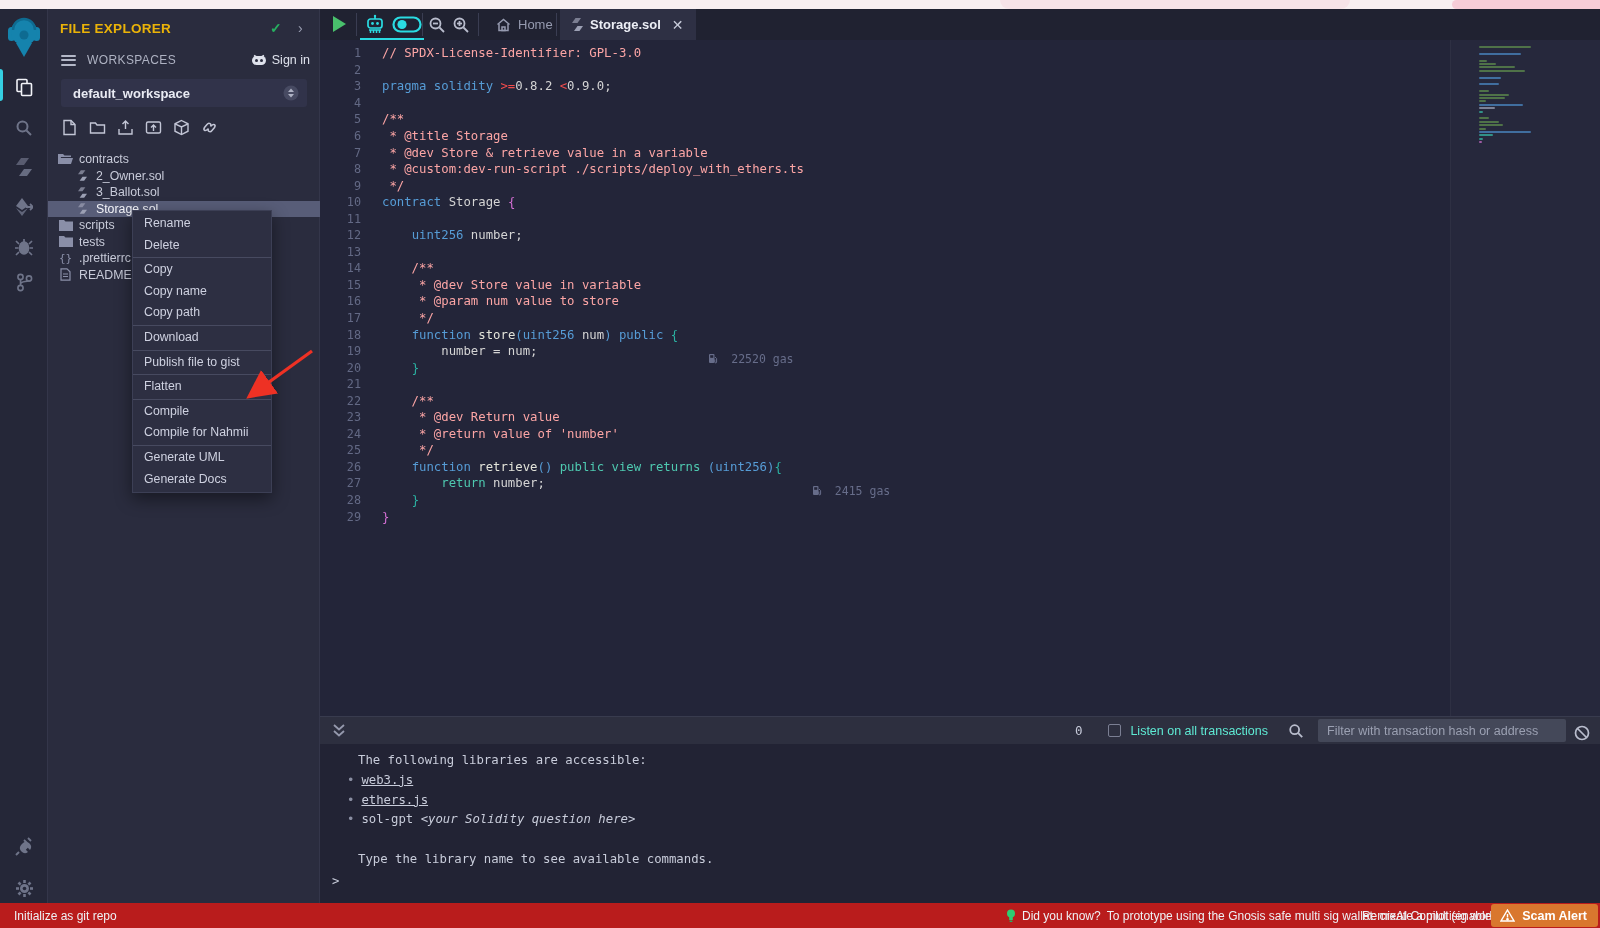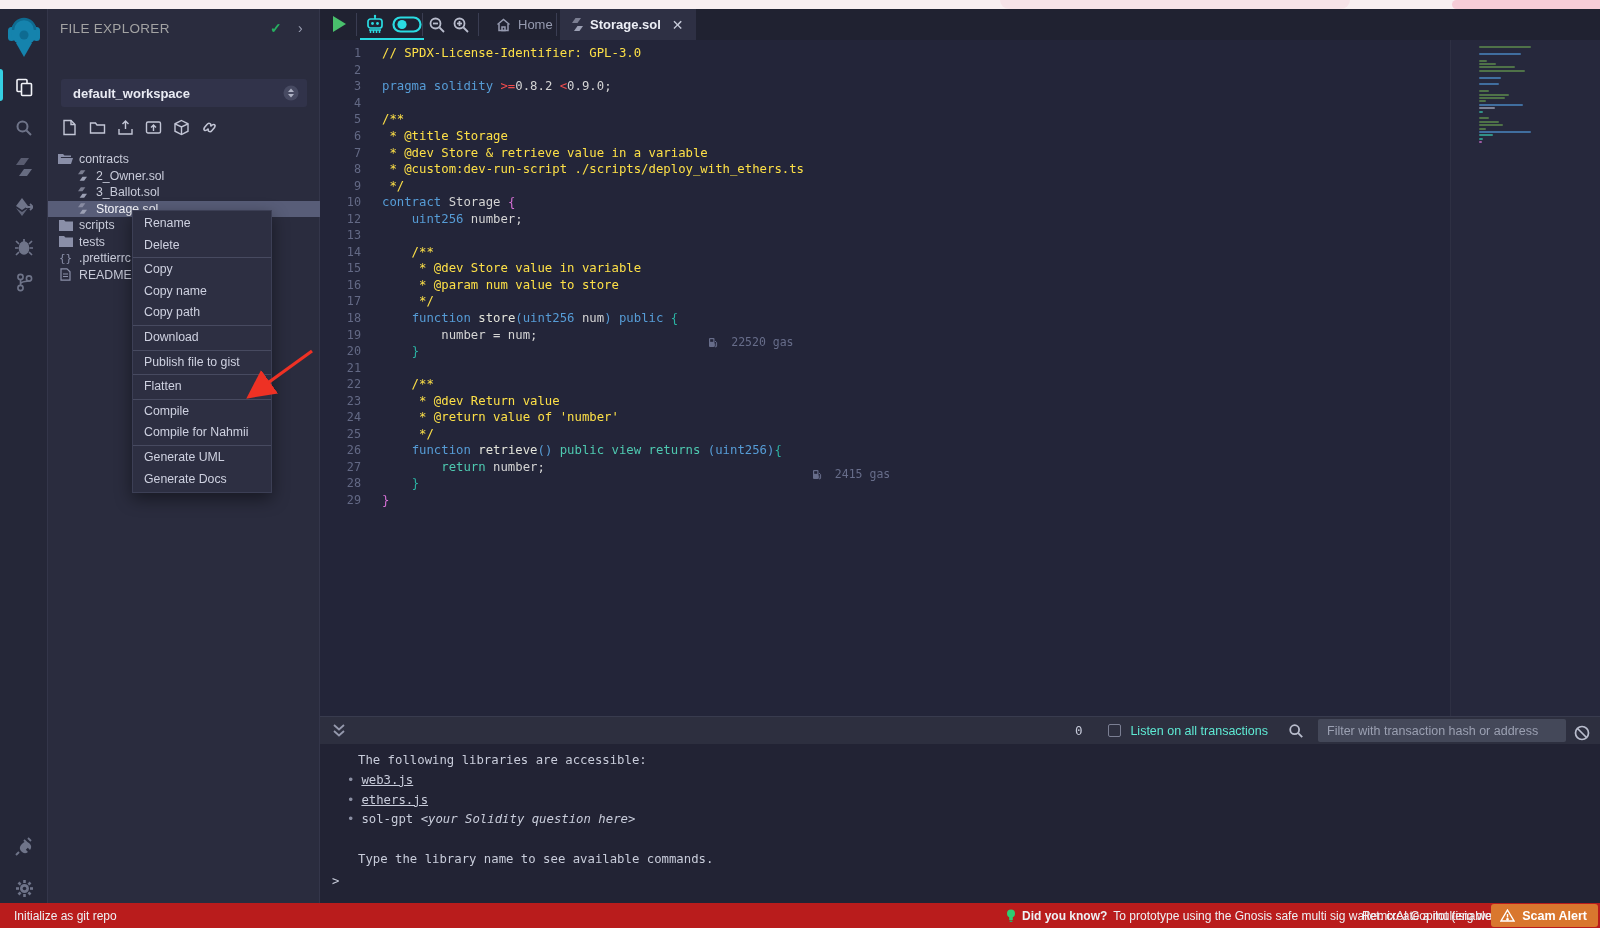--- a/index.html
+++ b/index.html
@@ -16,21 +16,21 @@
   .rail { position:absolute; left:0; top:9px; width:48px; height:894px; background:#252738; border-right:1px solid #34364a; }
   .rail .logo { position:absolute; left:5px; top:4px; width:38px; height:44px; }
   .rail .rail-btn { position:absolute; left:0; width:48px; height:34px; display:flex; align-items:center; justify-content:center; color:#6f7489; cursor:pointer; }
   .rail .rail-btn.active { color:#f2f3f8; }
   .rail .indicator { position:absolute; left:0; top:60px; width:3px; height:32px; background:#35cfe2; border-radius:0 3px 3px 0; }
   .rail svg { display:block; }
 
   
   .panel { position:absolute; left:48px; top:9px; width:272px; height:894px; background:#2a2c3e; border-right:1px solid #34364a; }
   .panel-header { position:absolute; left:0; top:6px; width:272px; height:26px; display:flex; align-items:center; }
-  .panel-title { margin-left:12px; font-size:13.5px; font-weight:normal; color:#a3a3a3; letter-spacing:.3px; }
+  .panel-title { margin-left:12px; font-size:13.5px; font-weight:bold; color:#eab308; letter-spacing:.3px; }
   .hdr-check { position:absolute; left:222px; color:#27ae60; font-size:14px; font-weight:bold; }
   .hdr-chev { position:absolute; left:250px; color:#9b9fb2; font-size:14px; }
   .ws-row { position:absolute; left:0; top:40px; width:272px; height:22px; display:flex; align-items:center; }
   .hamburger { margin-left:13px; width:15px; }
   .hamburger div { height:2px; background:#b4b8c8; margin:2.5px 0; border-radius:1px; }
   .ws-label { margin-left:11px; font-size:12px; color:#aeb2c2; letter-spacing:.4px; }
   .signin { position:absolute; right:10px; display:flex; align-items:center; gap:5px; font-size:12.5px; color:#dfe2ec; cursor:pointer; }
   .ws-select { position:absolute; left:13px; top:70px; width:246px; height:28px; background:#31334a; border-radius:3px; display:flex; align-items:center; cursor:pointer; }
   .ws-select .name { margin-left:12px; font-size:13px; font-weight:bold; color:#e9ebf3; }
   .ws-select .sorter { position:absolute; right:8px; }
@@ -64,21 +64,21 @@
   .file-tab { position:absolute; left:240px; top:0; height:31px; background:#2e3044; display:flex; align-items:center; gap:7px; padding:0 12px; cursor:pointer; }
   .file-tab .lbl { color:#eceef5; font-size:13px; font-weight:bold; }
   .file-tab .close { color:#c8ccdb; font-size:14px; margin-left:4px; cursor:pointer; }
 
   
   .editor { position:relative; flex:1; background:#232539; overflow:hidden; }
   .code-area { position:absolute; left:0; top:5px; right:0; }
   .code-line { height:16.55px; display:flex; align-items:center; font-family:"DejaVu Sans Mono", monospace; font-size:12.3px; }
   .code-line .ln { width:62px; flex:none; text-align:right; padding-right:21px; color:#636985; font-size:11.8px; }
   .code-line .code { white-space:pre; }
-  .s-cm { color:#fde047; } .s-kw { color:#569cd6; } .s-w { color:#d4d4d4; }
+  .s-cm { color:#fca5a5; } .s-kw { color:#569cd6; } .s-w { color:#d4d4d4; }
   .s-red { color:#f14c4c; } .s-teal { color:#4ec9b0; } .s-tb { color:#2bb3a3; }
   .s-mag { color:#d670d6; } .s-fn { color:#e3e4da; }
   .gas-hint { display:inline-flex; align-items:center; gap:13px; margin-left:30px; color:#676d8a; font-size:11.5px;margin-top:48px; }
   .minimap { position:absolute; right:0; top:0; bottom:0; width:150px; border-left:1px solid rgba(255,255,255,.04); background:rgba(255,255,255,.015); }
   .mm-bar { position:absolute; height:2px; border-radius:1px; opacity:.75; }
   .mm-g { background:#5d8b4c; } .mm-b { background:#4a85c0; } .mm-w { background:#9aa0b4; }
   .mm-t { background:#35b3a2; } .mm-m { background:#c86cc8; }
 
   
   .termbar { position:relative; height:28px; background:#2d2f3f; border-top:1px solid #383b4e; flex:none; display:flex; align-items:center; }
@@ -97,21 +97,21 @@
   .t-line.bullet { padding-left:27px; }
   .t-line .dot { color:#8a8ea2; margin-right:7px; }
   .t-line a { color:#c8ccda; text-decoration:underline; cursor:pointer; }
   .t-line .it { font-style:italic; }
   .t-prompt { position:absolute; left:12px; bottom:15px; color:#c8ccda; }
 
   
   .statusbar { position:absolute; left:0; top:903px; width:1600px; height:25px; background:#b91c1c; display:flex; align-items:center; font-size:12px; color:#eef1f5; }
   .sb-left { margin-left:14px; }
   .sb-tip { position:absolute; left:1006px; display:flex; align-items:center; gap:6px; }
-  .sb-tip b { font-weight:bold; }
+  .sb-tip b { font-weight:normal; }
   .sb-copilot { position:absolute; right:98px; }
   .scam-btn { position:absolute; right:2px; top:1px; height:23px; padding:0 11px 0 9px; background:#d9772e; border-radius:3px; display:flex; align-items:center; gap:7px; color:#fff; font-size:12.5px; font-weight:bold; cursor:pointer; }
 
   
   .arrow-overlay { position:absolute; left:0; top:0; width:1600px; height:928px; pointer-events:none; z-index:60; }
 </style>
 </head>
 <body>
 
 <div id="app">
@@ -196,20 +196,37 @@
       </svg>
     </div>
   </div>
 
   <div class="panel">
     <div class="panel-header">
       <span class="panel-title">FILE EXPLORER</span>
       <span class="hdr-check">✓</span>
       <span class="hdr-chev">›</span>
     </div>
+    <div class="ws-row">
+      <div class="hamburger">
+          <div></div>
+          <div></div>
+          <div></div>
+        </div>
+      <span class="ws-label">WORKSPACES</span>
+      <span class="signin">
+        <svg width="16" height="13" viewBox="0 0 16 13">
+          <rect x="1" y="2" width="14" height="9" rx="4.5" fill="#dfe2ec"></rect>
+          <path d="M3 1.5 L5.5 3 M13 1.5 L10.5 3" stroke="#dfe2ec" stroke-width="1.8"></path>
+          <circle cx="5.5" cy="6.5" r="1.5" fill="#2a2c3e"></circle>
+            <circle cx="10.5" cy="6.5" r="1.5" fill="#2a2c3e"></circle>
+        </svg>
+        <span>Sign in</span>
+      </span>
+    </div>
     <div class="ws-select">
       <span class="name">default_workspace</span>
       <svg class="sorter" width="16" height="16" viewBox="0 0 16 16">
         <circle cx="8" cy="8" r="7.5" fill="#474a62"></circle>
         <path d="M8 3.5 L11 7 L5 7 Z" fill="#aeb2c4"></path>
         <path d="M8 12.5 L5 9 L11 9 Z" fill="#aeb2c4"></path>
       </svg>
     </div>
     <div class="tool-row">
       <svg class="t-icon" viewBox="0 0 17 17" fill="none" stroke="currentColor" stroke-width="1.4">
@@ -391,20 +408,24 @@
             <span class="ln">8</span>
             <span class="code"><span class="s-cm"> * @custom:dev-run-script ./scripts/deploy_with_ethers.ts</span></span>
           </div>
           <div class="code-line">
             <span class="ln">9</span>
             <span class="code"><span class="s-cm"> */</span></span>
           </div>
           <div class="code-line">
             <span class="ln">10</span>
             <span class="code"><span class="s-kw">contract</span><span class="s-w"> Storage </span><span class="s-mag">{</span></span>
+          </div>
+          <div class="code-line">
+            <span class="ln">11</span>
+            <span class="code"></span>
           </div>
           <div class="code-line">
             <span class="ln">12</span>
             <span class="code"><span class="s-w">    </span><span class="s-kw">uint256</span><span class="s-w"> number;</span></span>
           </div>
           <div class="code-line">
             <span class="ln">13</span>
             <span class="code"></span>
           </div>
           <div class="code-line">

